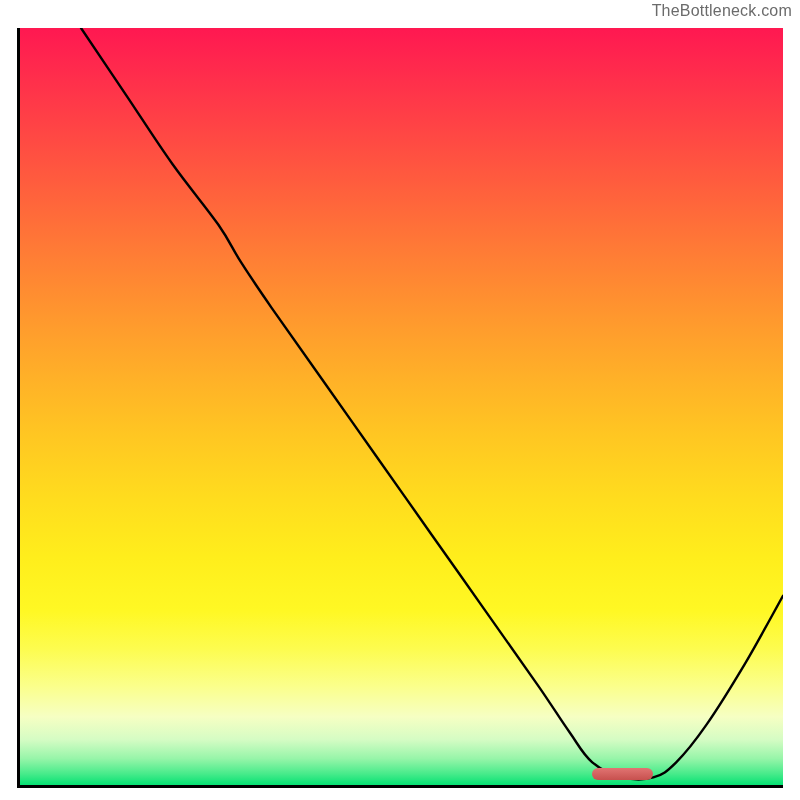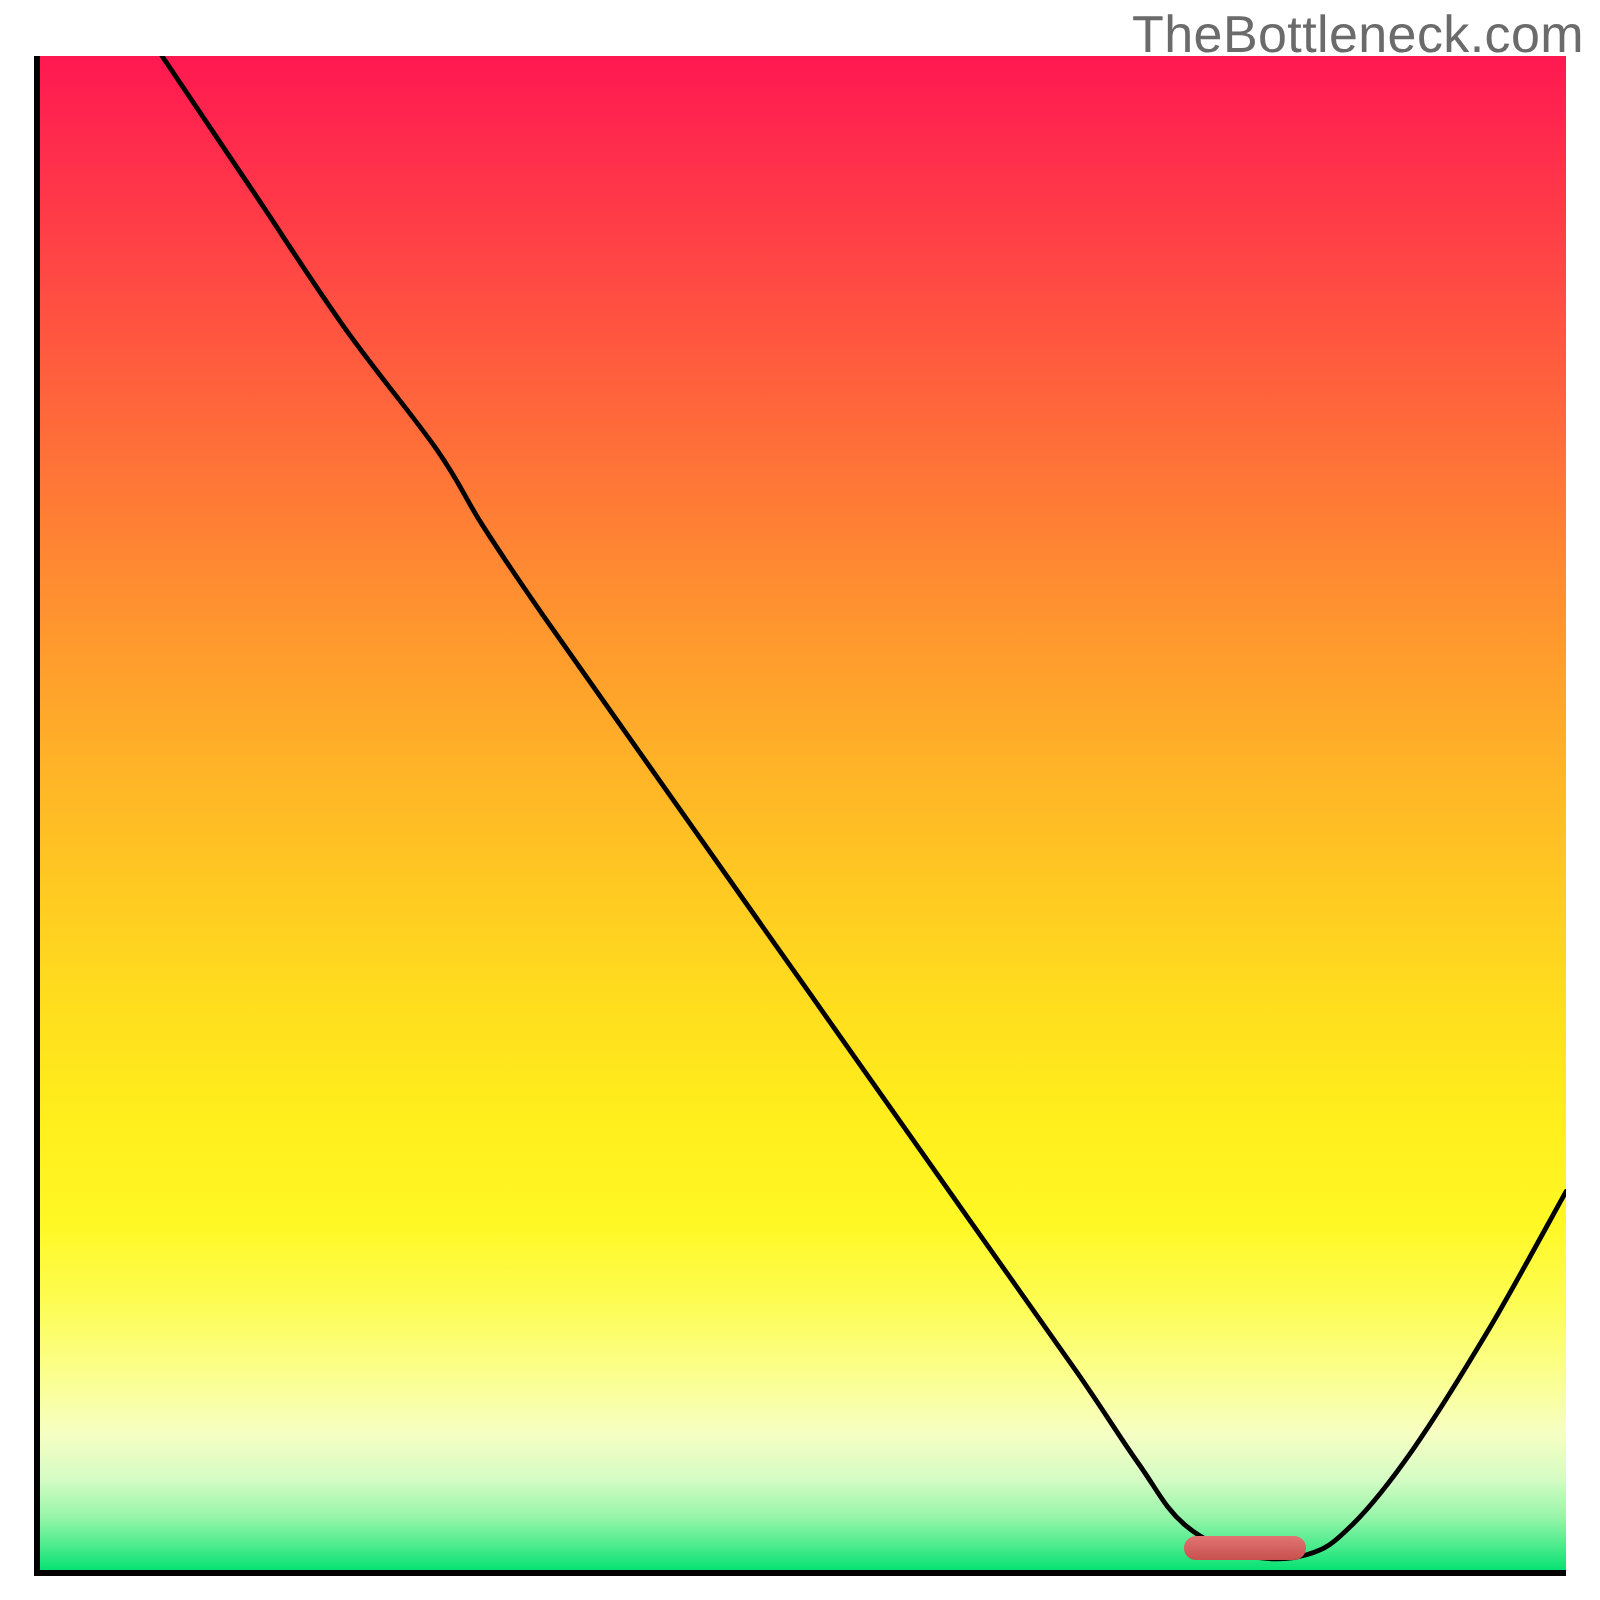--- a/index.html
+++ b/index.html
@@ -16,21 +16,21 @@
     width: 800px;
     height: 800px;
     background: #ffffff;
   }
 
   .watermark {
     position: absolute;
     top: 2px;
     right: 8px;
     color: #6b6b6b;
-    font-size: 26px;
+    font-size: 16px;
     font-weight: 500;
     letter-spacing: 0.2px;
   }
 
   .plot-frame {
     position: absolute;
     left: 17px;
     top: 28px;
     width: 766px;
     height: 760px;

